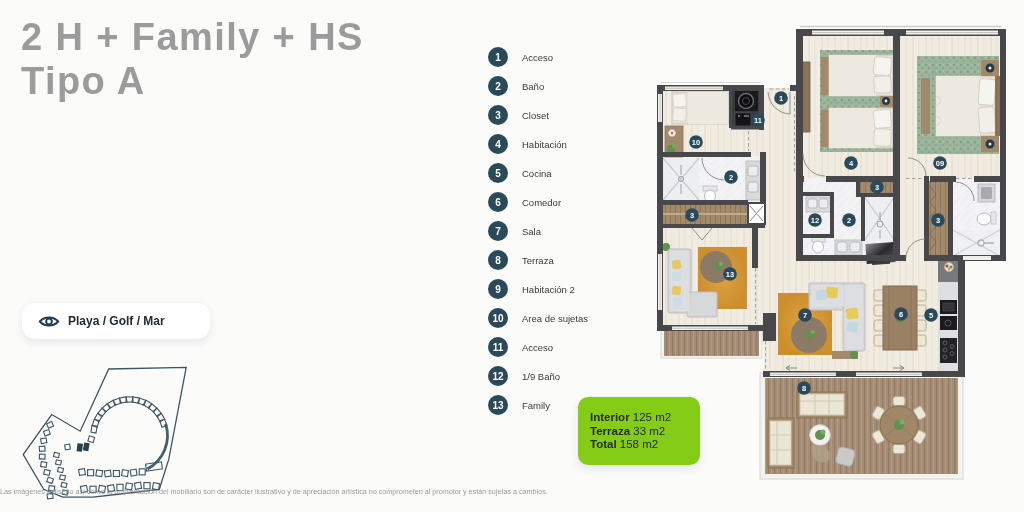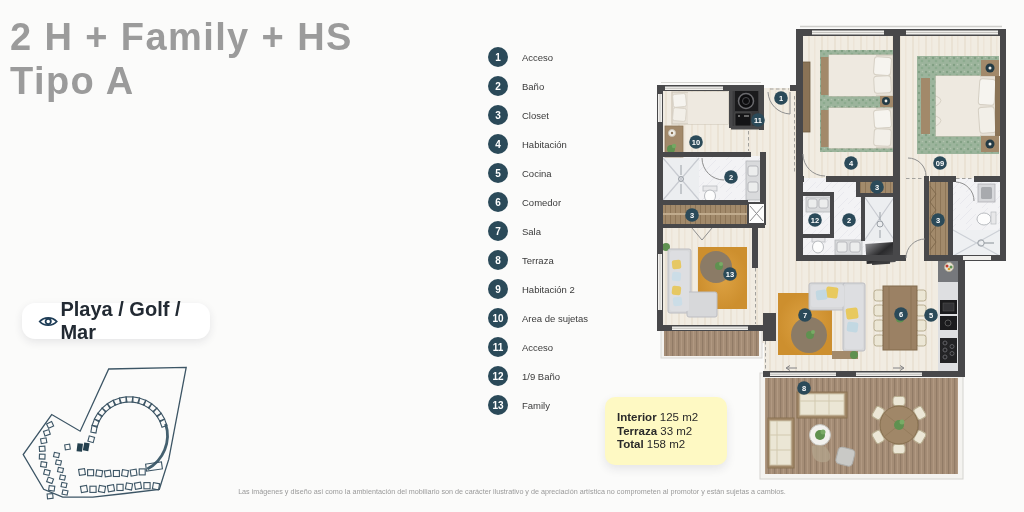--- a/index.html
+++ b/index.html
@@ -1,25 +1,25 @@
 <!DOCTYPE html>
 <html><head><meta charset="utf-8"><style>
 html,body{margin:0;padding:0;width:1024px;height:512px;background:#fbfbfa;font-family:"Liberation Sans",sans-serif;overflow:hidden;position:relative}
 .abs{position:absolute}
-.title{left:10px;top:15px;font-size:38px;line-height:44px;font-weight:bold;color:#9b9b9b;letter-spacing:1.4px}
+.title{left:21px;top:15px;font-size:38px;line-height:44px;font-weight:bold;color:#9b9b9b;letter-spacing:1.4px}
 .legend{left:488px;top:47px}
 .lrow{position:absolute;left:0;height:20px;display:flex;align-items:center}
 .lc{width:20px;height:20px;border-radius:50%;background:#2b4a59;color:#fff;font-size:10px;font-weight:bold;display:flex;align-items:center;justify-content:center}
 .ll{margin-left:14px;font-size:9.5px;color:#3a3a3a;white-space:nowrap}
 .pill{left:22px;top:303px;width:188px;height:36px;background:#fff;border-radius:13px;box-shadow:0 3px 8px rgba(40,40,60,.10);display:flex;align-items:center}
 .pill svg{margin-left:16px}
-.pill span{margin-left:2px;font-size:20px;font-weight:bold;color:#222a33;letter-spacing:0}
-.infobox{left:605px;top:397px;width:122px;height:68px;background:#fef9c3;border-radius:10px;box-shadow:0 4px 10px rgba(40,40,60,.10)}
+.pill span{margin-left:8px;font-size:12px;font-weight:bold;color:#222a33;letter-spacing:0}
+.infobox{left:578px;top:397px;width:122px;height:68px;background:#84cc16;border-radius:10px;box-shadow:0 4px 10px rgba(40,40,60,.10)}
 .infobox div{margin:14px 0 0 12px;font-size:11.5px;line-height:13.5px;color:#2a2a2a}
-.disc{left:0;top:487px;width:1024px;text-align:center;font-size:7.2px;color:#9a9a9a;letter-spacing:0}
+.disc{left:0;top:487px;width:1024px;font-size:7.2px;color:#9a9a9a;letter-spacing:0}
 </style></head>
 <body>
 <div class="abs title">2 H + Family + HS<br>Tipo A</div>
 <div class="abs legend">
 <div class="lrow" style="top:0">
       <div class="lc">1</div>
       <div class="ll">Acceso</div>
     </div>
 <div class="lrow" style="top:29px">
       <div class="lc">2</div>

